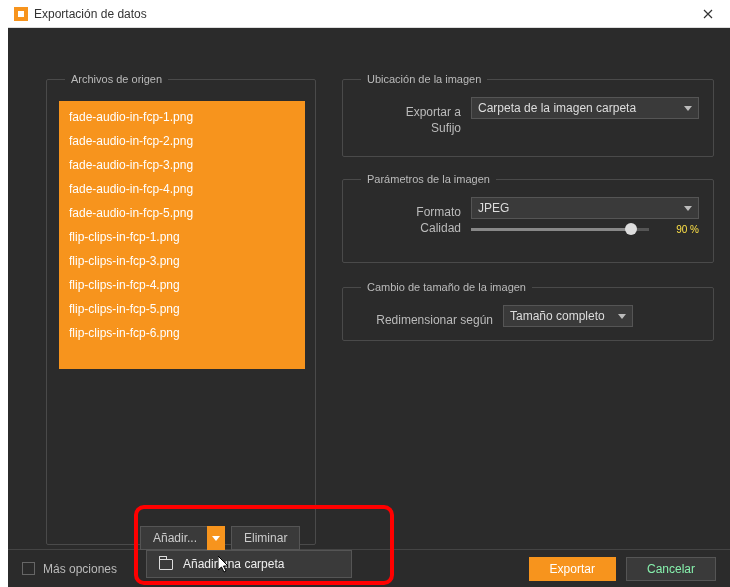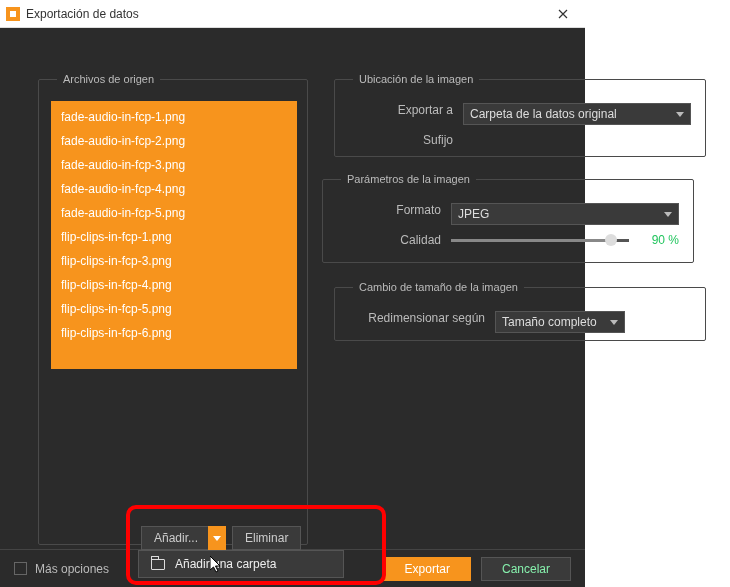--- a/index.html
+++ b/index.html
@@ -1,17 +1,17 @@
 <!DOCTYPE html>
 <html><head>
 <meta charset="utf-8">
 <style>
   * { box-sizing: border-box; margin: 0; padding: 0; font-family: "Segoe UI", Tahoma, sans-serif; }
   html, body { width: 730px; height: 587px; overflow: hidden; background: #fff; }
-  .window { width: 585px; height: 587px; display: flex; flex-direction: column; }
+  .window { width: 730px; height: 587px; display: flex; flex-direction: column; padding-left: 8px; }
   .titlebar {
     height: 28px; background: #fff; display: flex; align-items: center;
     padding: 0 0 0 6px; border-bottom: 1px solid #ddd; font-size: 12px; color: #333;
   }
   .titlebar .icon-sq {
     width: 14px; height: 14px; background: #f7941d; margin-right: 6px;
     display: flex; align-items: center; justify-content: center;
   }
   .titlebar .icon-sq::after { content: ""; width: 6px; height: 6px; background: #fff; }
   .titlebar .spacer { flex: 1; }
@@ -34,51 +34,51 @@
   .fs-source { left: 38px; top: 45px; width: 270px; height: 472px; }
   .file-list {
     background: #f7941d; width: 246px; height: 268px; margin-left: 2px; margin-top: 6px;
     padding-top: 4px;
   }
   .file-item {
     font-size: 12px; color: #fff; padding: 5px 10px 5px 10px; white-space: nowrap;
   }
   
   .fs-loc { left: 334px; top: 45px; width: 372px; height: 84px; }
-  .row { display: flex; align-items: flex-start; margin-top: 8px; font-size: 12px; }
+  .row { display: flex; align-items: flex-end; margin-top: 2px; font-size: 12px; }
   .row .lbl { width: 118px; text-align: right; color: #bbb; padding-right: 10px; }
   .select, .input, .small-select {
     background: #3a3a3a; border: 1px solid #555; height: 22px; color: #ddd;
     font-size: 12px; display: flex; align-items: center; padding: 0 6px; position: relative;
   }
   .select { width: 228px; }
   .input { width: 228px; }
   .small-select { width: 100px; }
   .select .caret, .small-select .caret {
     position: absolute; right: 6px; top: 8px; width: 0; height: 0;
     border-left: 4px solid transparent; border-right: 4px solid transparent;
     border-top: 5px solid #bbb;
   }
   
-  .fs-param { left: 322px; top: 145px; width: 372px; height: 90px; }
+  .fs-param { left: 334px; top: 145px; width: 372px; height: 90px; }
   .slider-wrap { display: flex; align-items: center; width: 228px; }
   .slider-track {
     flex: 1; height: 3px; background: #555; position: relative; margin-right: 14px;
   }
   .slider-fill { position: absolute; left: 0; top: 0; height: 3px; background: #888; width: 90%; }
   .slider-thumb {
     position: absolute; top: -5px; width: 12px; height: 12px; border-radius: 50%;
     background: #ddd; left: calc(90% - 6px);
   }
-  .slider-val { width: 36px; font-size: 12px; color: #22c55e; text-align: right; }
+  .slider-val { width: 36px; font-size: 10px; color: #fde047; text-align: right; }
   
   .fs-resize { left: 334px; top: 253px; width: 372px; height: 60px; }
   
   .btn-group {
-    position: absolute; left: 141px; top: 498px; display: flex; z-index: 20;
+    position: absolute; left: 132px; top: 498px; display: flex; z-index: 20;
   }
   .btn {
     background: #3a3a3a; border: 1px solid #555; height: 24px; color: #ccc;
     font-size: 12px; display: flex; align-items: center; justify-content: center;
     padding: 0 12px; cursor: pointer;
   }
   .btn-split-main { border-right: none; padding-right: 10px; }
   .btn-split-caret { width: 18px; padding: 0; border-left: 1px solid #555; background: #f7941d; border-color: #f7941d; }
   .btn-split-caret .tri {
     width: 0; height: 0; border-left: 4px solid transparent; border-right: 4px solid transparent;
@@ -156,21 +156,21 @@
         <div class="file-item">flip-clips-in-fcp-5.png</div>
         <div class="file-item">flip-clips-in-fcp-6.png</div>
       </div>
     </fieldset>
 
     <fieldset class="fs-loc">
       <legend>Ubicación de la imagen</legend>
       <div class="row">
         <span class="lbl">Exportar a</span>
         <div class="select">
-          <span>Carpeta de la datos original</span>
+          <span>Carpeta de la imagen carpeta</span>
           <span class="caret"></span>
         </div>
       </div>
       <div class="row">
         <span class="lbl">Sufijo</span>
       </div>
     </fieldset>
 
     <fieldset class="fs-param">
       <legend>Parámetros de la imagen</legend>

